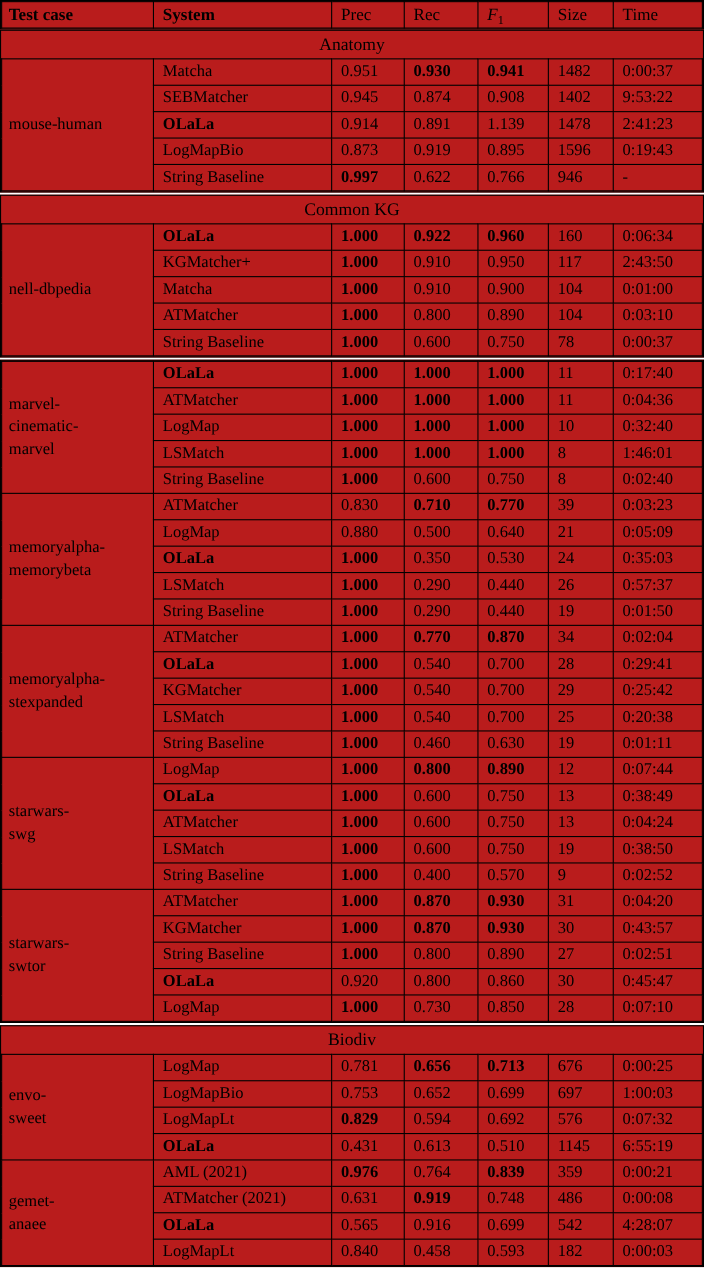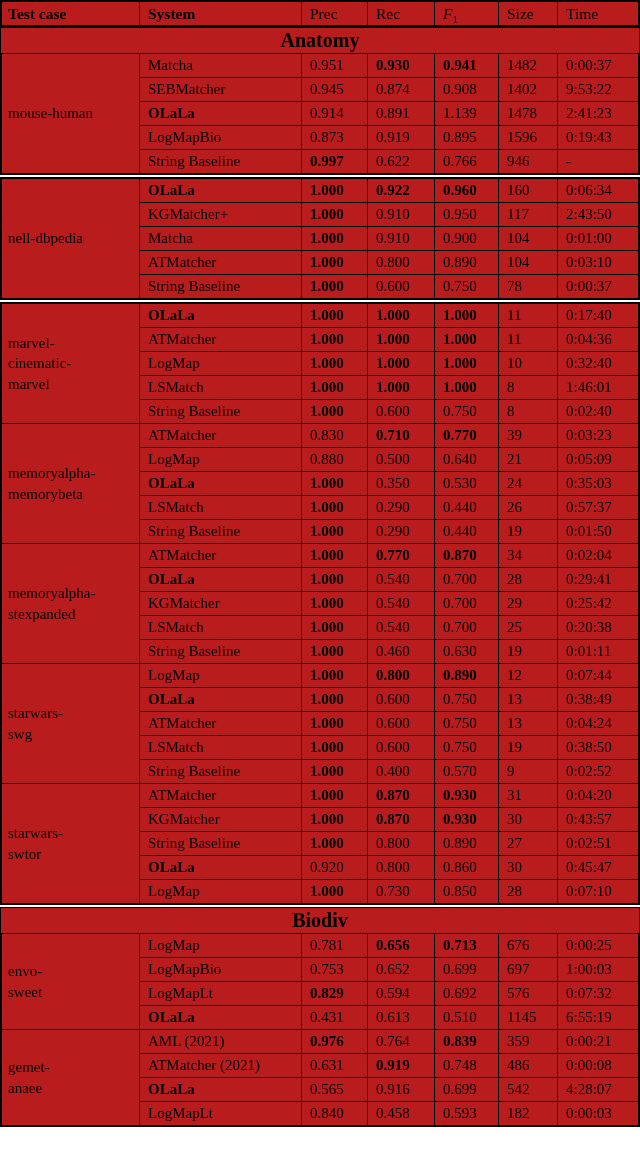--- a/index.html
+++ b/index.html
@@ -31,22 +31,22 @@
     white-space: nowrap;
   }
   .header-row td { font-size: 15.5px; }
   .hb { font-weight: 700; }
   .f-ital { font-style: italic; }
   sub { font-size: 11px; line-height: 0; }
   .section-title {
     height: 25px;
     line-height: 25px;
     text-align: center;
-    font-weight: 700;
-    font-size: 20px;
+    font-weight: 400;
+    font-size: 16px;
     border-bottom: 0;
   }
   .testcase-cell {
     white-space: pre-line;
     line-height: 1.35;
     padding-left: 6px;
   }
   .b { font-weight: 700; }
   .header-testcase { padding-left: 6px; }
 </style>
@@ -132,20 +132,21 @@
               <td class="b">0.997</td>
               <td>0.622</td>
               <td>0.766</td>
               <td>946</td>
               <td>-</td>
             </tr>
           </tbody>
         </table>
       </div>
       <div class="box">
+        <div class="section-title">Common KG</div>
         <table>
           <colgroup>
             <col style="width: 138px;">
             <col style="width: 162px;">
             <col style="width: 66px;">
             <col style="width: 67px;">
             <col style="width: 64px;">
             <col style="width: 59px;">
             <col>
           </colgroup>

